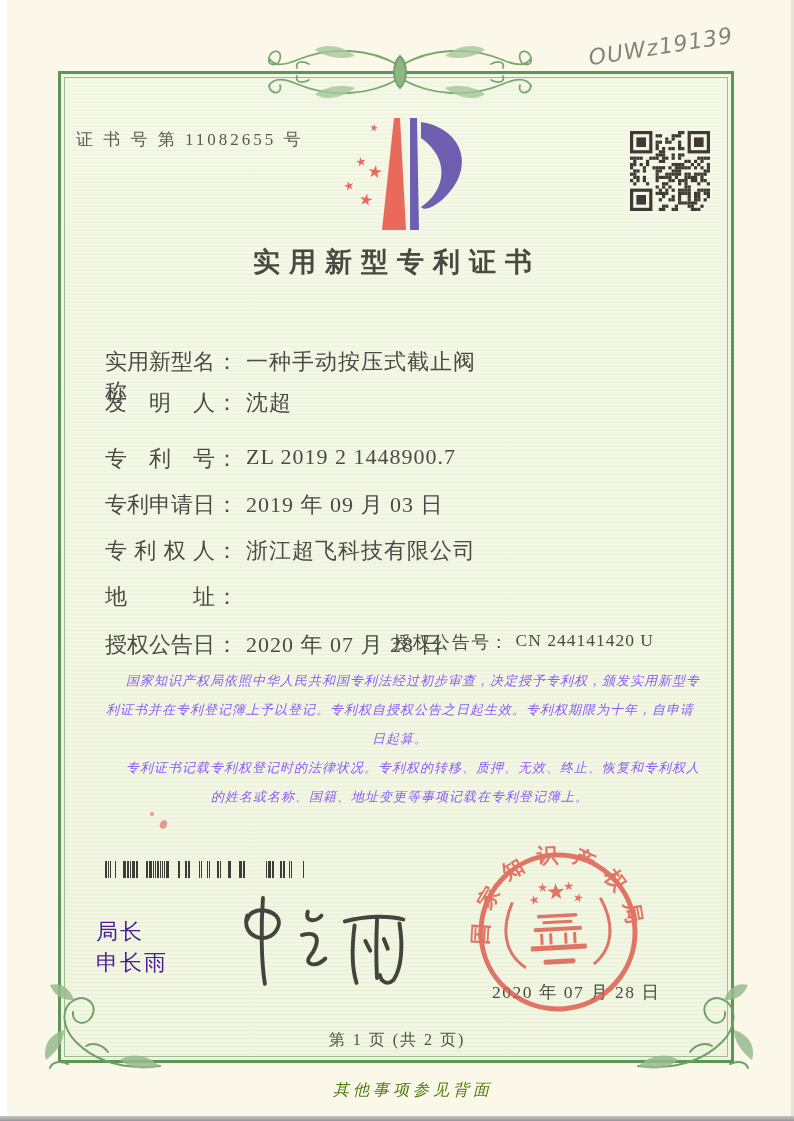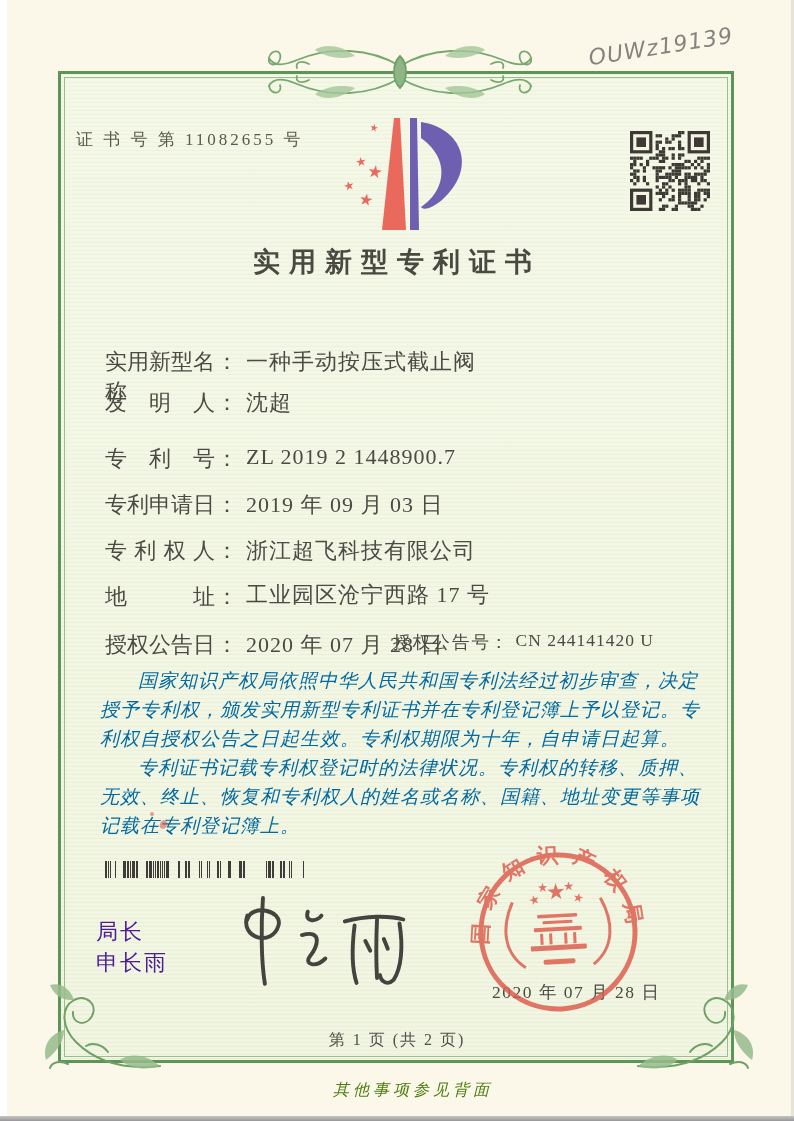--- a/index.html
+++ b/index.html
@@ -46,22 +46,22 @@
   .row{position:absolute;left:105px;display:flex;align-items:flex-start;font-size:22px;color:#4b4a44;}
   .flabel{display:inline-block;width:110px;text-align:justify;text-align-last:justify;}
   .colon{margin:0 8px 0 1px;}
   .fvalue{letter-spacing:1px;}
   .addr .fvalue div{line-height:25px;}
   .grant2{position:absolute;left:393px;top:630px;display:flex;font-size:17.5px;}
   .grant2 .flabel{width:96px;}
 
   .paragraphs{
     position:absolute;left:100px;top:666px;width:600px;
-    font-size:19px;line-height:29px;letter-spacing:1px;
-    font-style:italic;color:#0369a1;
+    font-size:13px;line-height:29px;letter-spacing:1px;
+    font-style:italic;color:#8b5cf6;text-align:center;
   }
   .paragraphs p{margin:0;text-indent:2em;}
 
   .ink-speck{position:absolute;background:#d4534a;opacity:.55;border-radius:50%;}
 
   .barcode{position:absolute;left:105px;top:861px;width:205px;height:17px;}
 
   .director{position:absolute;left:96px;top:916px;font-size:22px;line-height:31px;letter-spacing:2px;color:#4c1d95;}
   .signature{position:absolute;left:222px;top:890px;}
 
@@ -379,21 +379,20 @@
   </div>
   <div class="row" style="top:536px">
     <span class="flabel">专利权人</span>
       <span class="colon">：</span>
     <span class="fvalue">浙江超飞科技有限公司</span>
   </div>
   <div class="row addr" style="top:582px">
     <span class="flabel">地址</span>
       <span class="colon">：</span>
     <span class="fvalue">
-      <div>工业园区沧宁西路 17 号</div>
     </span>
   </div>
   <div class="row" style="top:630px">
     <span class="flabel">授权公告日</span>
       <span class="colon">：</span>
     <span class="fvalue">2020 年 07 月 28 日</span>
   </div>
   <div class="grant2">
     <span class="flabel">授权公告号</span>
       <span class="colon">：</span>

